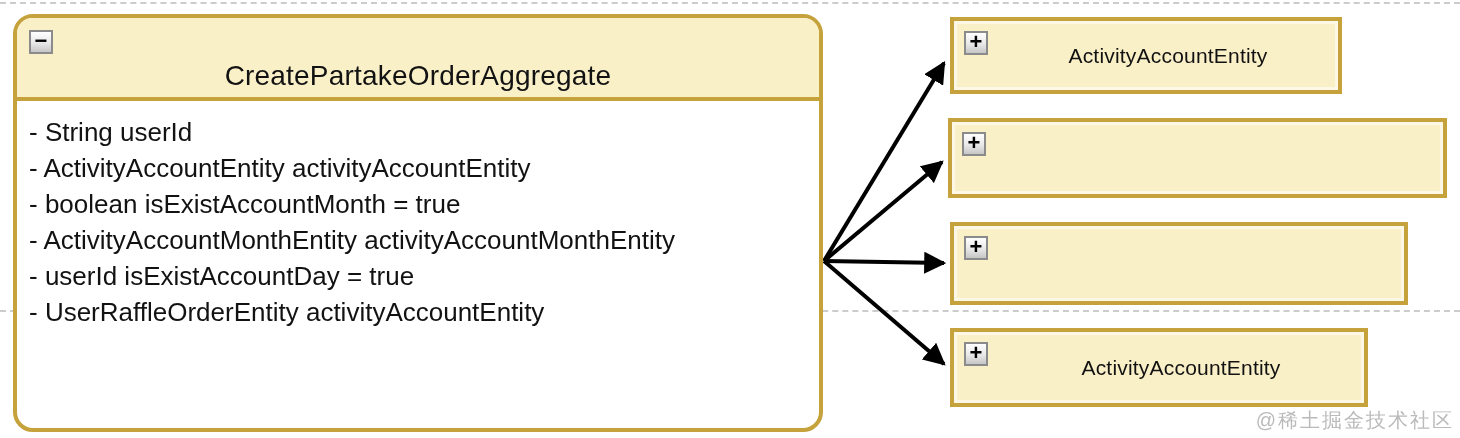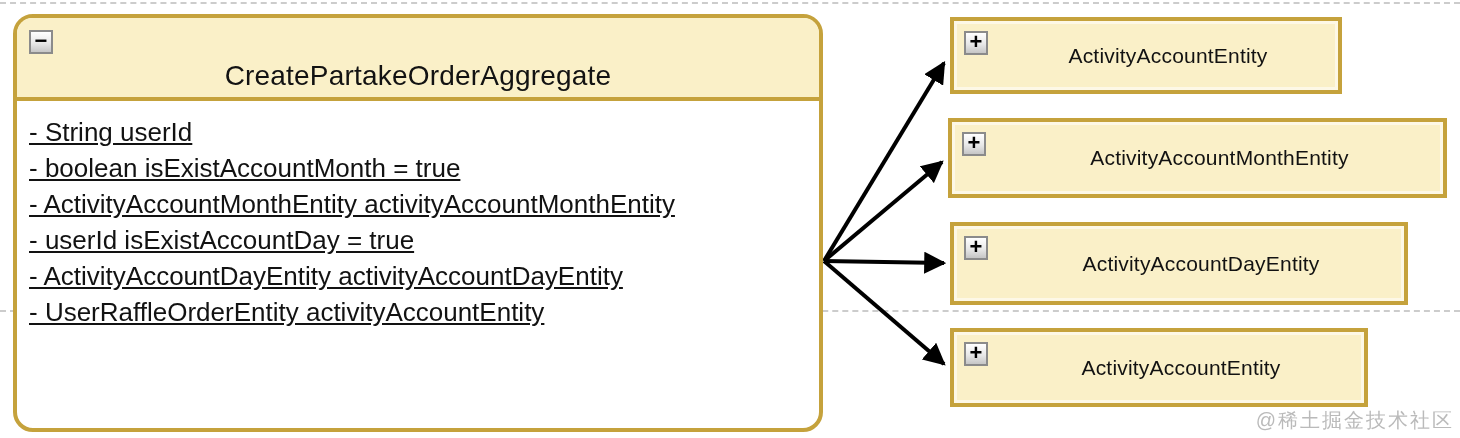--- a/index.html
+++ b/index.html
@@ -45,21 +45,20 @@
     border-radius:15px 15px 0 0;
     display:flex;align-items:center;justify-content:center;
   }
   .aggregate-title{
     font-size:28px;
     letter-spacing:0.2px;
     margin-top:36px;
   }
   .aggregate-body{
     padding:13px 16px 0 12px;
-    text-decoration:underline;
   }
   .field-line{
     font-size:26px;
     line-height:36px;
     white-space:nowrap;
   }
 
   
   .toggle-btn{
     position:absolute;left:12px;top:12px;
@@ -122,41 +121,39 @@
     <line x1="824" y1="261" x2="944" y2="364" stroke="#000" stroke-width="4" marker-end="url(#arrowhead)"></line>
   </svg>
 
   <div class="aggregate">
     <div class="aggregate-header">
       <div class="toggle-btn">−</div>
       <div class="aggregate-title">CreatePartakeOrderAggregate</div>
     </div>
     <div class="aggregate-body">
       <div class="field-line">- String userId</div>
+      <div class="field-line">- ActivityAccountEntity activityAccountEntity</div>
       <div class="field-line">- boolean isExistAccountMonth = true</div>
       <div class="field-line">- ActivityAccountMonthEntity activityAccountMonthEntity</div>
       <div class="field-line">- userId isExistAccountDay = true</div>
-      <div class="field-line">- ActivityAccountDayEntity activityAccountDayEntity</div>
       <div class="field-line">- UserRaffleOrderEntity activityAccountEntity</div>
     </div>
   </div>
 
   <div class="entity entity-1">
     <div class="toggle-btn">+</div>
     <div class="entity-label">ActivityAccountEntity</div>
   </div>
 
   <div class="entity entity-2">
     <div class="toggle-btn">+</div>
-    <div class="entity-label">ActivityAccountMonthEntity</div>
   </div>
 
   <div class="entity entity-3">
     <div class="toggle-btn">+</div>
-    <div class="entity-label">ActivityAccountDayEntity</div>
   </div>
 
   <div class="entity entity-4">
     <div class="toggle-btn">+</div>
     <div class="entity-label">ActivityAccountEntity</div>
   </div>
 
   <div class="watermark">@稀土掘金技术社区</div>
 
 </div>

